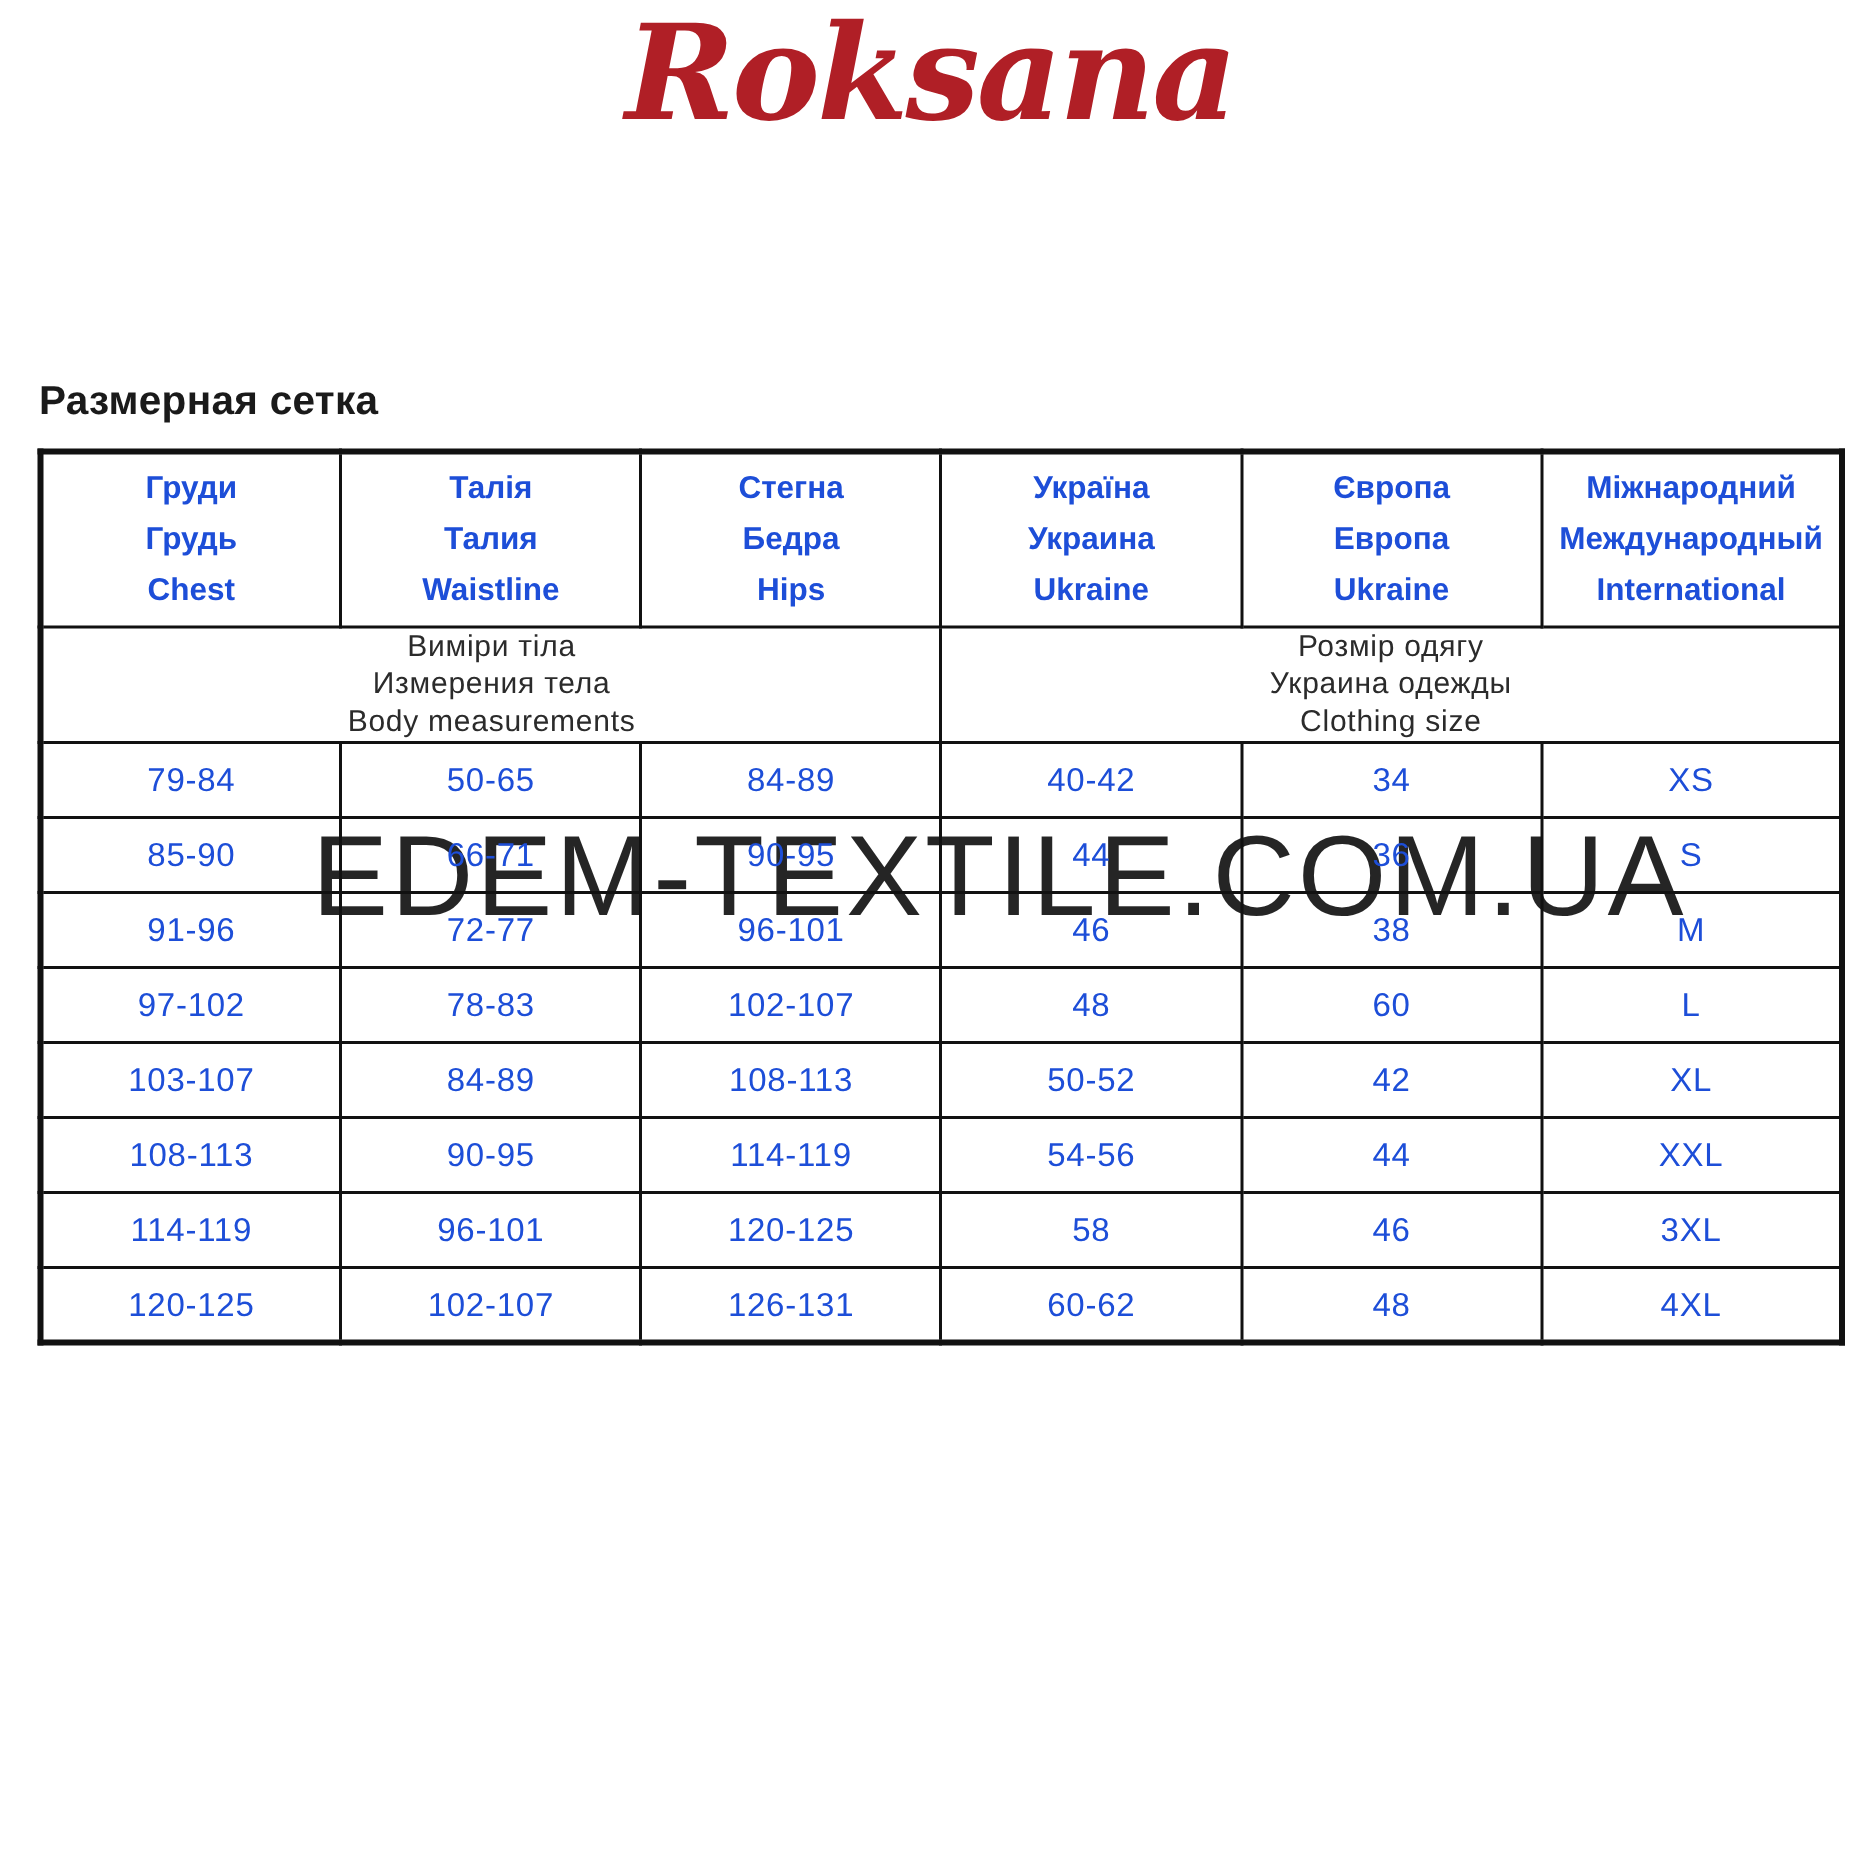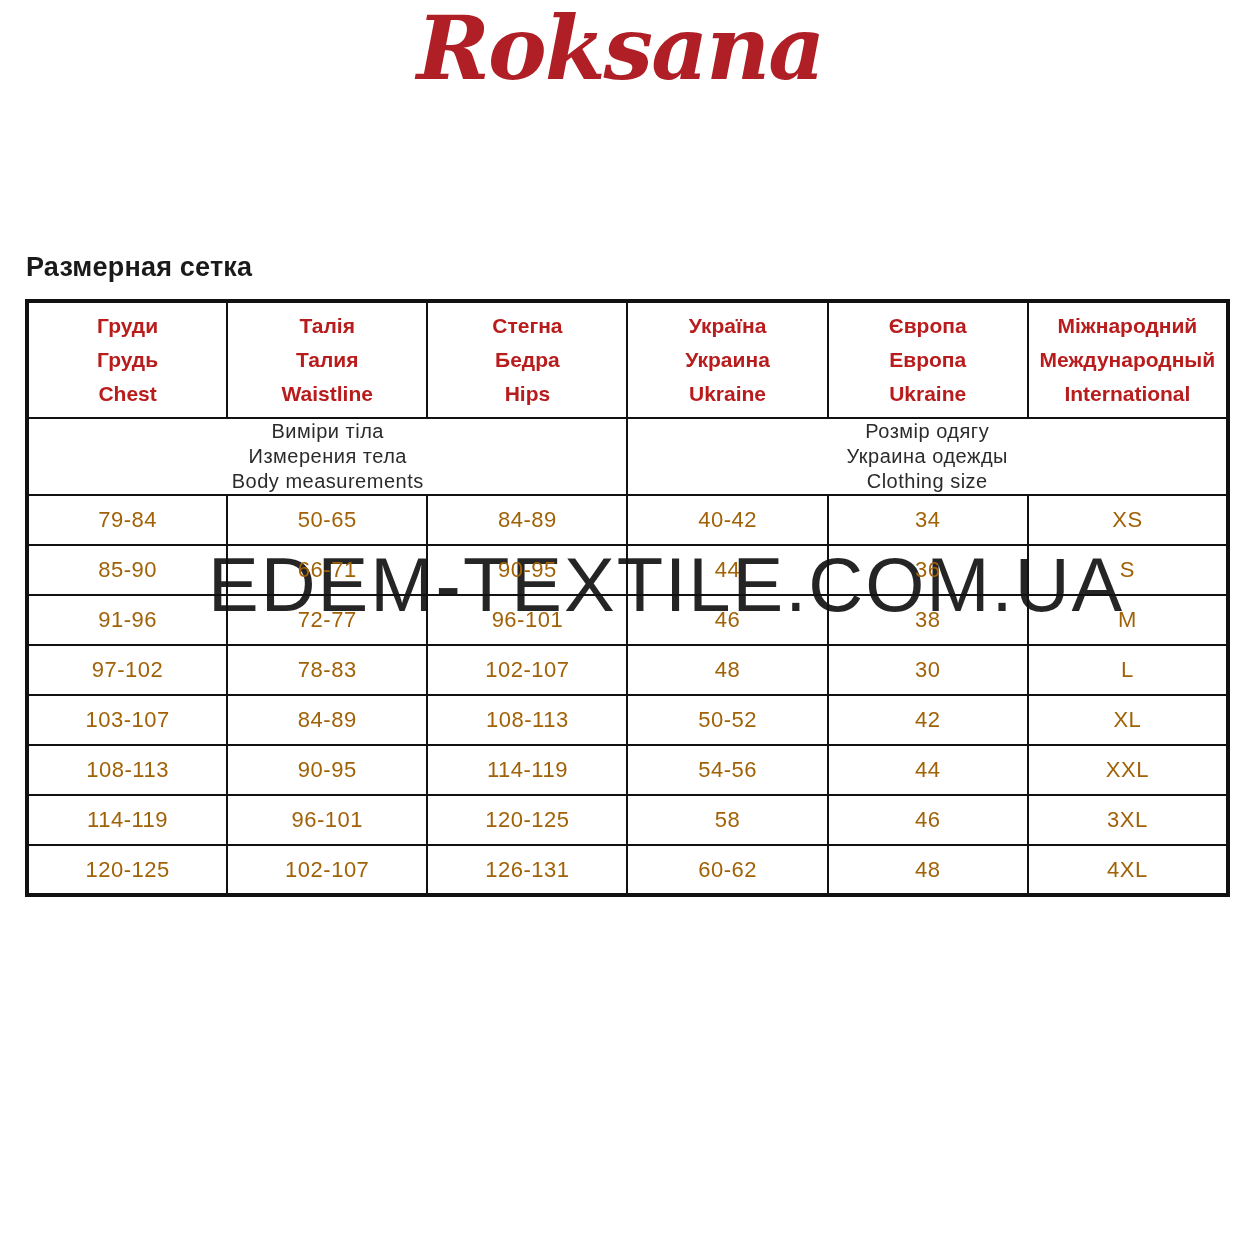--- a/index.html
+++ b/index.html
@@ -65,36 +65,36 @@
     vertical-align: middle;
     background: transparent;
   }
   table.size-table {
     border: 4px solid #111111;
   }
   th.col-head {
     height: 117px;
     font-size: 21px;
     font-weight: 700;
-    color: #b91c1c;
+    color: #1d4ed8;
     line-height: 34px;
   }
   td.sub-head {
     height: 66px;
     font-size: 20px;
     font-weight: 400;
     color: #2b2b2b;
     line-height: 25px;
     letter-spacing: 0.5px;
   }
   td.data-cell {
     height: 50px;
     font-size: 22px;
     font-weight: 400;
-    color: #a16207;
+    color: #1d4ed8;
     letter-spacing: 0.5px;
   }
   .line { display: block; }
 </style>
 </head>
 <body>
 
 <div class="logo-wrap">
   <span class="logo-text" style="color: rgb(176, 31, 38);">Roksana</span>
 </div>
@@ -175,21 +175,21 @@
         <td class="data-cell">96-101</td>
         <td class="data-cell">46</td>
         <td class="data-cell">38</td>
         <td class="data-cell">M</td>
       </tr>
       <tr>
         <td class="data-cell">97-102</td>
         <td class="data-cell">78-83</td>
         <td class="data-cell">102-107</td>
         <td class="data-cell">48</td>
-        <td class="data-cell">30</td>
+        <td class="data-cell">60</td>
         <td class="data-cell">L</td>
       </tr>
       <tr>
         <td class="data-cell">103-107</td>
         <td class="data-cell">84-89</td>
         <td class="data-cell">108-113</td>
         <td class="data-cell">50-52</td>
         <td class="data-cell">42</td>
         <td class="data-cell">XL</td>
       </tr>

